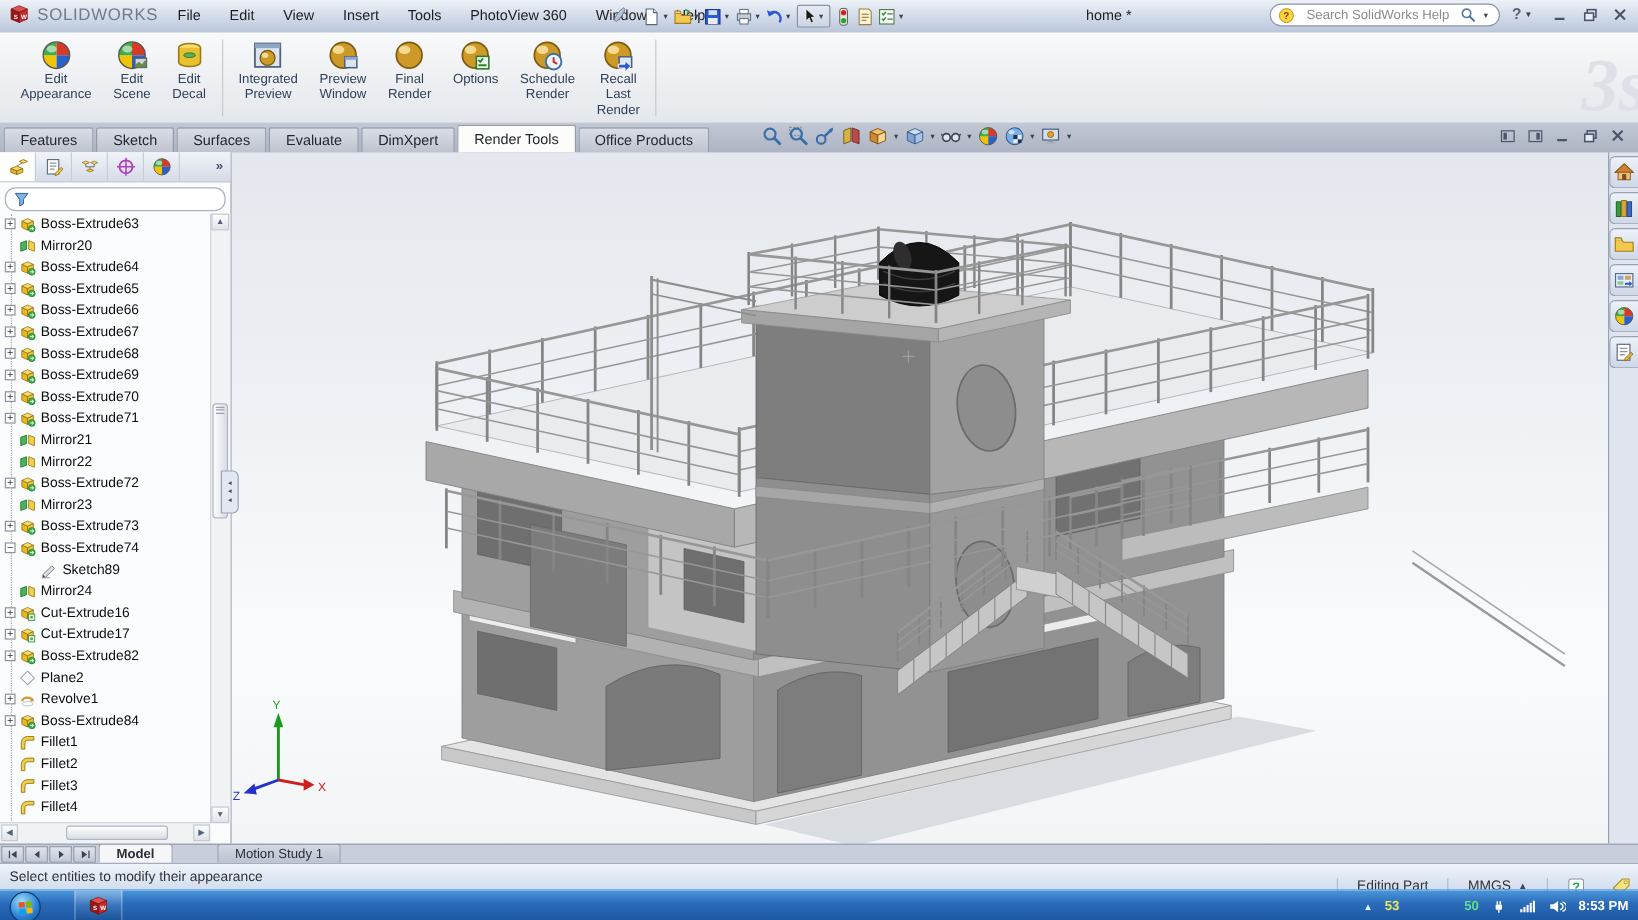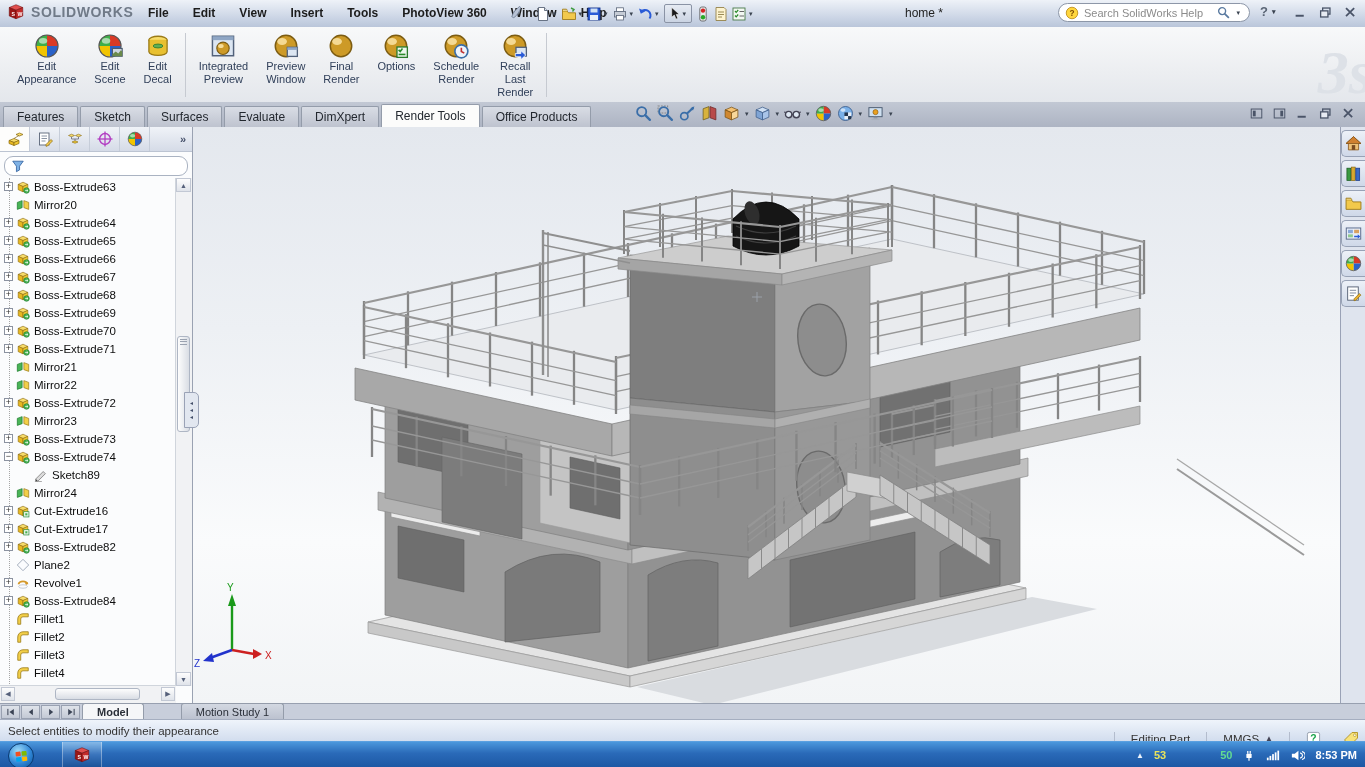--- a/index.html
+++ b/index.html
@@ -2,33 +2,33 @@
 <html><head>
 <meta charset="utf-8">
 <style>
   html,body{margin:0;padding:0;background:#222;}
   #app{position:relative;width:1365px;height:767px;overflow:hidden;
        font-family:"Liberation Sans",sans-serif;background:#fff;user-select:none;}
   
   .titlebar{position:absolute;left:0;top:0;width:1365px;height:27px;
     background:linear-gradient(#eef2f8,#c9d3e4 70%,#bac6da);border-bottom:1px solid #8e99ad;}
   .logo{position:absolute;left:7px;top:3px;display:flex;align-items:center;gap:6px;}
-  .logo-text{font-size:14px;font-weight:bold;color:#707a88;letter-spacing:.6px;}
-  .menubar{position:absolute;left:136px;top:0;height:26px;display:flex;align-items:center;font-weight:bold;}
+  .logo-text{font-size:14px;font-weight:normal;color:#707a88;letter-spacing:.6px;}
+  .menubar{position:absolute;left:136px;top:0;height:26px;display:flex;align-items:center;}
   .menu-item{padding:0 12px;font-size:12px;color:#1c1c1c;height:100%;display:flex;align-items:center;cursor:default;}
   .pin-icon{position:absolute;left:508px;top:5px;}
   .quickbar{position:absolute;left:534px;top:2px;height:23px;display:flex;align-items:center;}
   .qb-btn{display:flex;align-items:center;padding:1px;}
   .qb-dd{font-size:7px;color:#3a4350;margin:0 3px 0 1px;}
   .qb-sel{border:1px solid #8a93a5;background:linear-gradient(#e6ebf3,#cbd4e3);border-radius:2px;
     display:flex;align-items:center;padding:1px 2px;margin:0 2px;}
   .doc-title{position:absolute;left:905px;top:6px;font-size:12px;color:#222;}
   .search-box{position:absolute;left:1058px;top:3px;width:192px;height:19px;background:#fff;
     border:1px solid #8d97a8;border-radius:10px;display:flex;align-items:center;padding:0 6px;gap:5px;box-sizing:border-box;}
-  .search-ph{flex:1;font-size:11px;color:#8b8b8b;white-space:nowrap;overflow:hidden;}
+  .search-ph{flex:1;font-size:11px;color:#8b8b8b;white-space:nowrap;overflow:hidden;text-align:center;}
   .tb-help{position:absolute;left:1260px;top:4px;display:flex;align-items:center;gap:3px;
     font-size:13px;color:#5a6575;font-weight:bold;}
   .win-controls{position:absolute;right:8px;top:6px;display:flex;gap:12px;align-items:center;}
   
   .ribbon{position:absolute;left:0;top:27px;width:1365px;height:75px;
     background:linear-gradient(#f8f9fa,#eceef1 60%,#e4e7ec);}
   #ribbon-buttons{display:flex;align-items:flex-start;padding:3px 0 0 8px;}
   .ribbon-btn{display:flex;flex-direction:column;align-items:center;padding:2px 9px 0;cursor:default;}
   .ribbon-btn .ric{height:28px;display:flex;align-items:center;}
   .ribbon-btn .lbl{font-size:11px;color:#31405a;line-height:13px;text-align:center;white-space:nowrap;}

